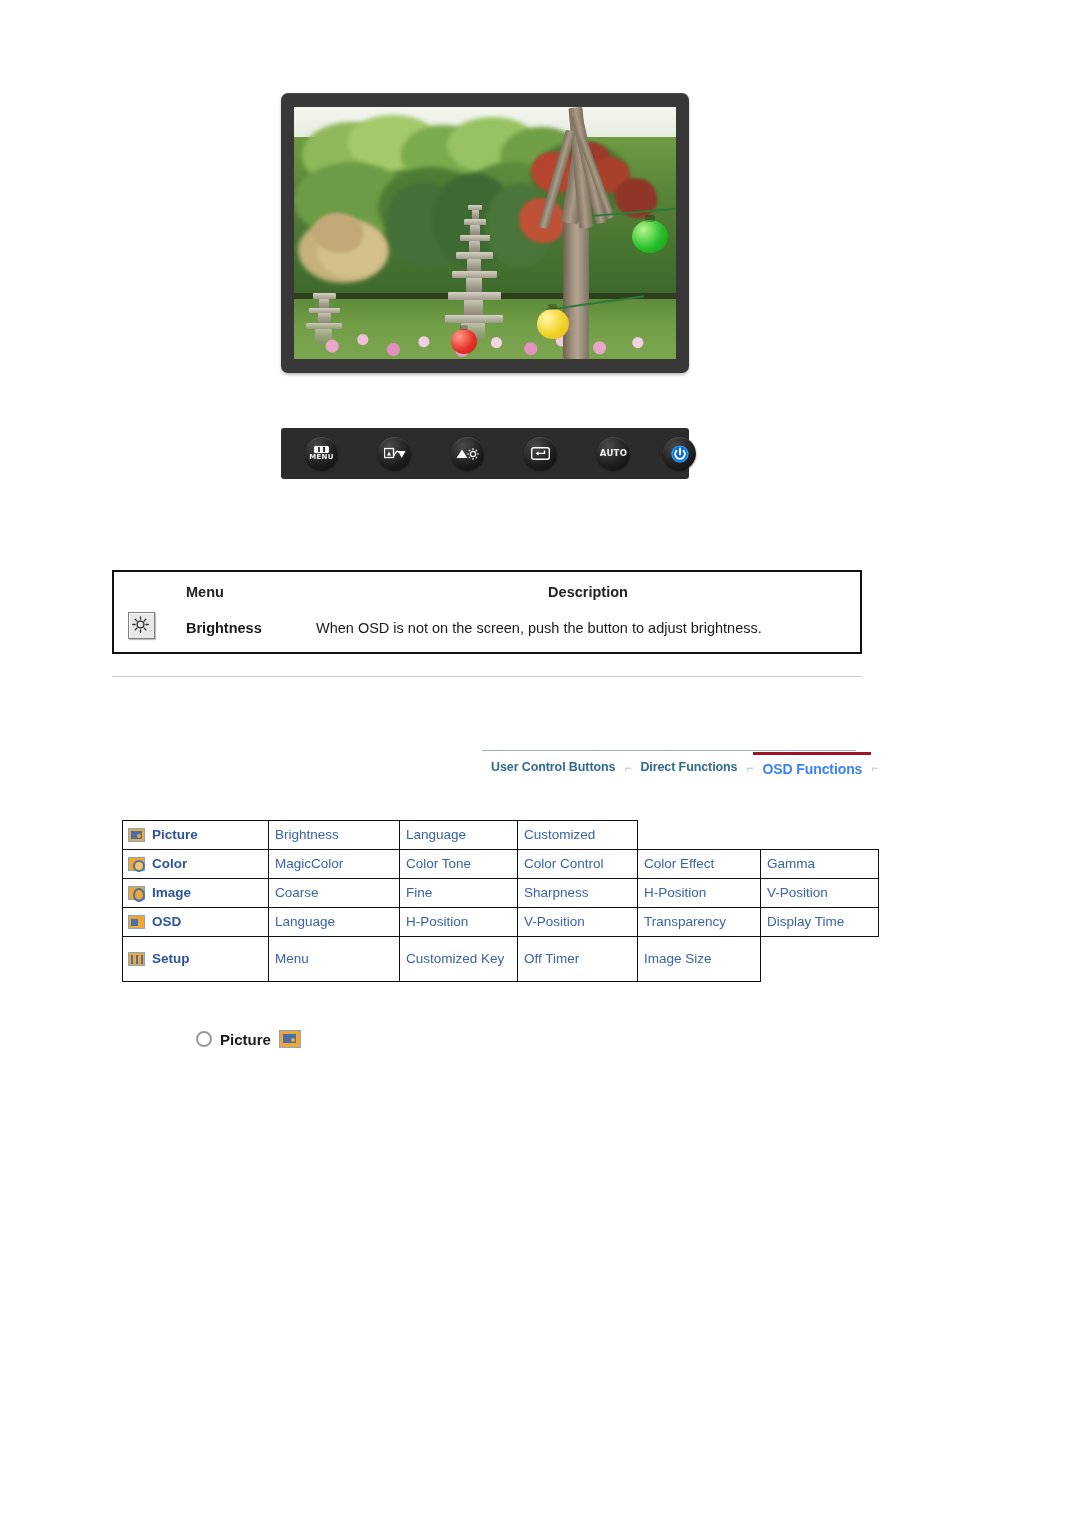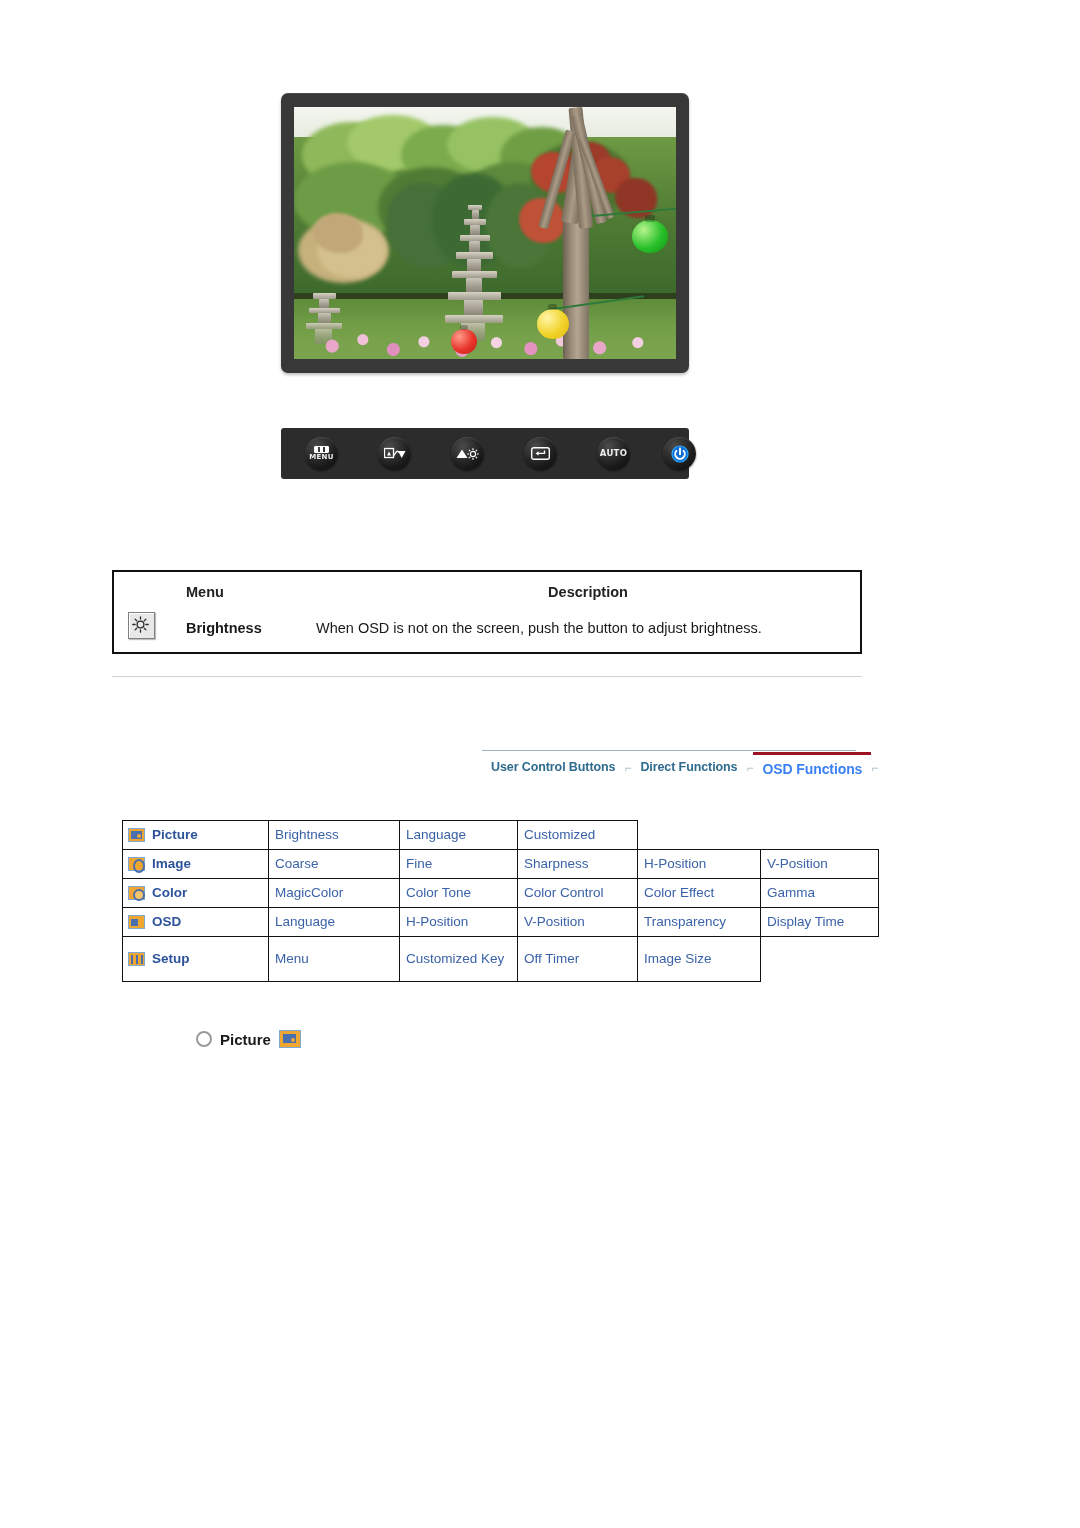--- a/index.html
+++ b/index.html
@@ -532,47 +532,47 @@
     </td>
     <td>Brightness</td>
     <td>Language</td>
     <td>Customized</td>
     <td class="blank-open" colspan="2"></td>
   </tr>
 
   <tr>
     <td class="cat">
       <span class="cat-inner">
+        <span class="osd-ico ico-color">
+              <i></i>
+            </span>
+        <span>Color</span>
+      </span>
+    </td>
+    <td>MagicColor</td>
+    <td>Color Tone</td>
+    <td>Color Control</td>
+    <td>Color Effect</td>
+    <td>Gamma</td>
+  </tr>
+
+  <tr>
+    <td class="cat">
+      <span class="cat-inner">
         <span class="osd-ico ico-image">
               <i></i>
             </span>
         <span>Image</span>
       </span>
     </td>
     <td>Coarse</td>
     <td>Fine</td>
     <td>Sharpness</td>
     <td>H-Position</td>
     <td>V-Position</td>
-  </tr>
-
-  <tr>
-    <td class="cat">
-      <span class="cat-inner">
-        <span class="osd-ico ico-color">
-              <i></i>
-            </span>
-        <span>Color</span>
-      </span>
-    </td>
-    <td>MagicColor</td>
-    <td>Color Tone</td>
-    <td>Color Control</td>
-    <td>Color Effect</td>
-    <td>Gamma</td>
   </tr>
 
   <tr>
     <td class="cat">
       <span class="cat-inner">
         <span class="osd-ico ico-osd">
               <i></i>
             </span>
         <span>OSD</span>
       </span>

